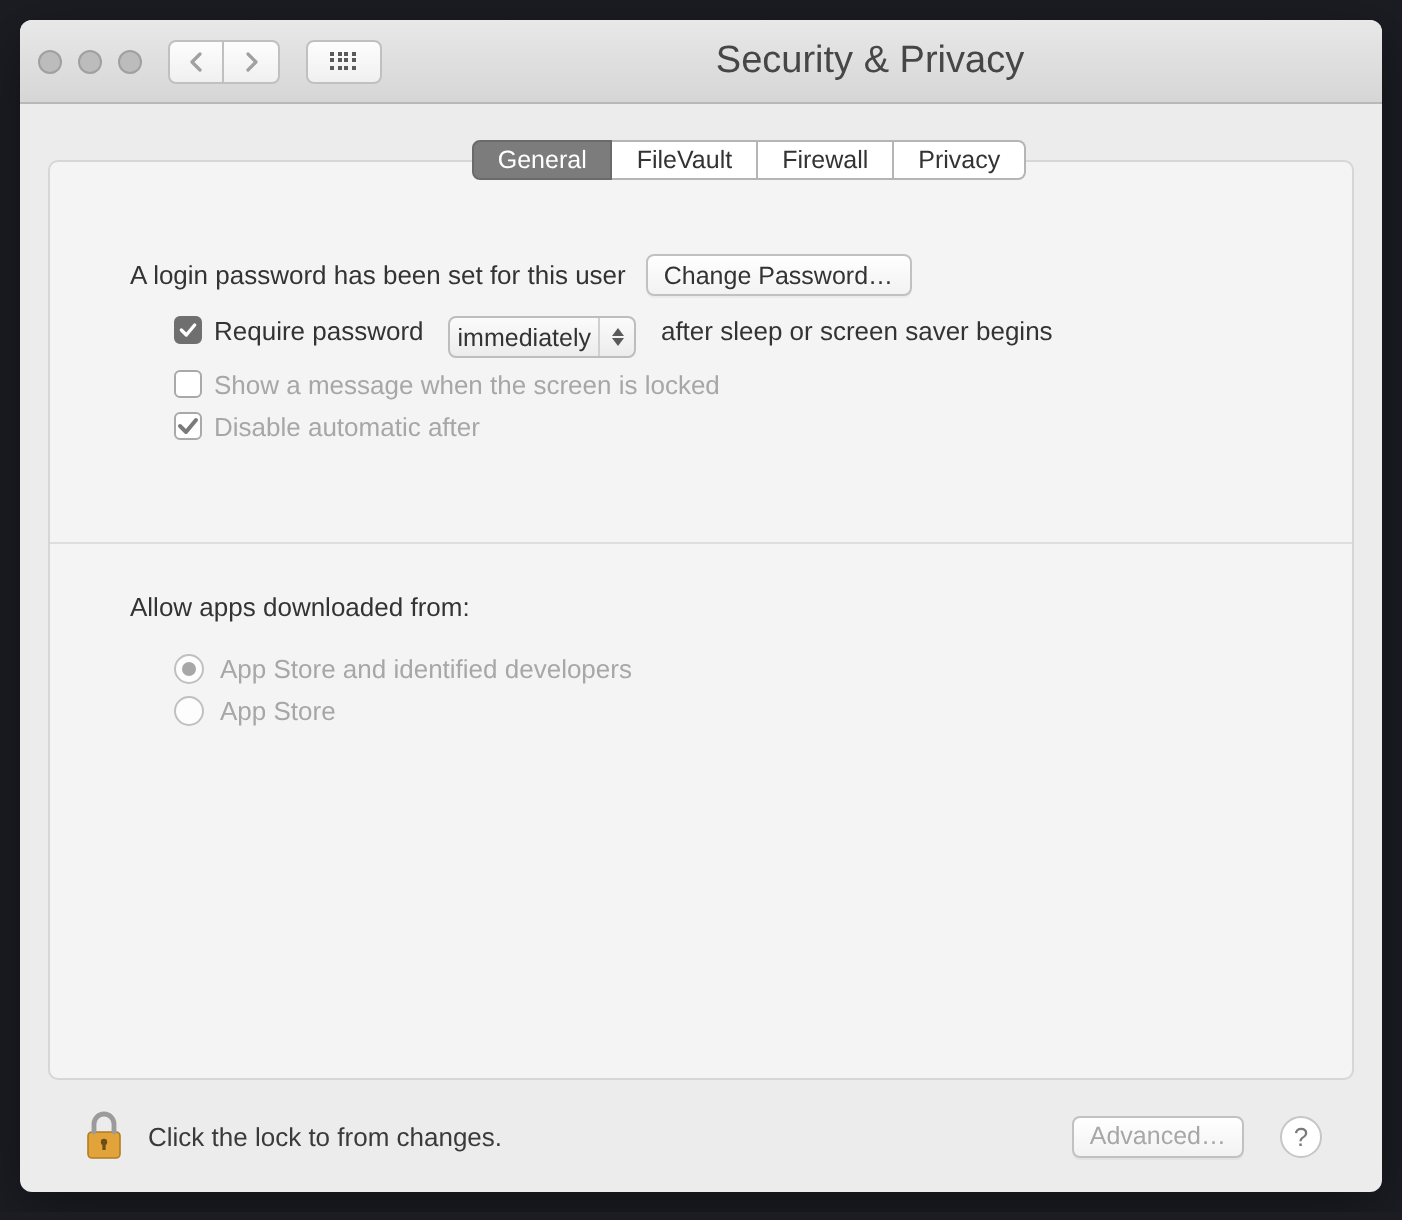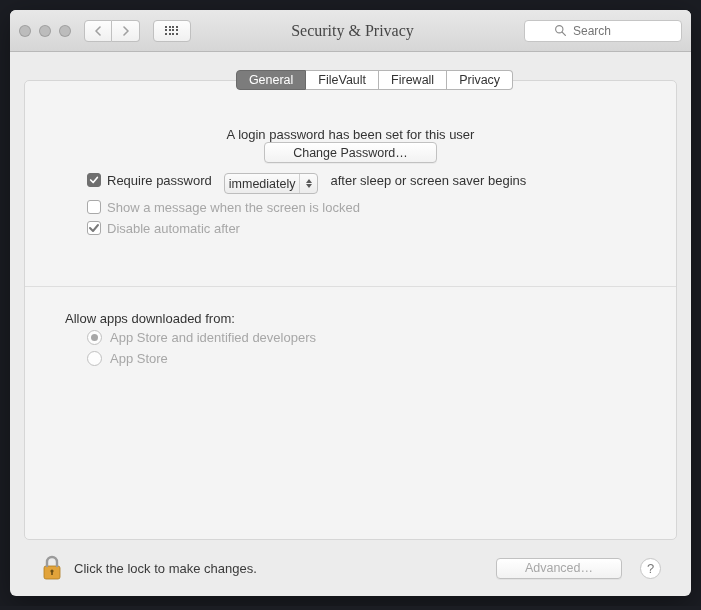--- a/index.html
+++ b/index.html
@@ -55,24 +55,23 @@
       width: 14px; height: 10px;
       display: grid;
       grid-template-columns: repeat(4, 2px);
       grid-template-rows: repeat(3, 2px);
       gap: 1.5px;
     }
     .grid-icon span { background: #5a5a5a; }
     .title {
       flex: 1;
       text-align: center;
-      font-size: 16px;
+      font-size: 19px;
       color: #464646;
       padding-right: 10px;
-      font-family: Liberation Serif, serif;
     }
     .search-wrap { position: relative; }
     .search {
       width: 158px; height: 22px;
       border-radius: 4px;
       border: 1px solid #c5c5c5;
       background: #fff;
       padding-left: 48px;
       font-size: 12px;
       color: #888;
@@ -117,24 +116,24 @@
     .panel {
       margin-top: -10px;
       flex: 1;
       border: 1px solid #d6d6d6;
       border-radius: 5px;
       background: #f4f4f4;
       padding: 46px 40px 30px 40px;
       position: relative;
     }
     .row { display: flex; align-items: center; font-size: 13px; color: #333; }
-    .row-login { margin-bottom: 10px; flex-direction: column; }
+    .row-login { margin-bottom: 10px; }
     .btn {
       height: 21px;
-      padding: 0 28px;
+      padding: 0 8px;
       background: linear-gradient(#ffffff, #f2f2f2);
       border: 1px solid #c1c1c1;
       border-radius: 4px;
       font-size: 12.5px;
       color: #333;
       box-shadow: 0 1px 0 rgba(0,0,0,0.04);
       display: inline-flex; align-items: center;
       cursor: pointer;
     }
     .btn.disabled { color: #a7a7a7; }
@@ -175,21 +174,21 @@
       border-left: 1px solid #d0d0d0;
       gap: 1px;
     }
     .select .arrows span {
       width: 0; height: 0; border-left: 3.5px solid transparent; border-right: 3.5px solid transparent;
     }
     .select .arrows .up { border-bottom: 4px solid #5a5a5a; }
     .select .arrows .down { border-top: 4px solid #5a5a5a; }
     .dim { color: #a7a7a7; }
     .divider { height: 1px; background: #dedede; margin: 50px -40px 24px -40px; }
-    .section-title { font-size: 13px; color: #333; margin-bottom: 4px; }
+    .section-title { font-size: 13px; color: #333; margin-bottom: 16px; }
     .radio-row {
       display: flex; align-items: center; gap: 8px;
       font-size: 13px; color: #a7a7a7;
       margin-left: 22px; margin-bottom: 6px;
     }
     .radio {
       width: 15px; height: 15px; border-radius: 50%;
       border: 1px solid #c0c0c0; background: #fdfdfd;
       display: inline-flex; align-items: center; justify-content: center;
     }
@@ -247,27 +246,20 @@
           <span></span>
           <span></span>
           <span></span>
         <span></span>
           <span></span>
           <span></span>
           <span></span>
       </div>
     </div>
     <div class="title">Security &amp; Privacy</div>
-    <div class="search-wrap">
-      <svg class="search-icon-svg" viewBox="0 0 16 16">
-          <circle cx="6.5" cy="6.5" r="4.5" stroke="currentColor" stroke-width="1.4" fill="none"></circle>
-          <line x1="10" y1="10" x2="14" y2="14" stroke="currentColor" stroke-width="1.6" stroke-linecap="round"></line>
-        </svg>
-      <input class="search" type="text" placeholder="Search" style="">
-    </div>
   </div>
 
   <div class="content">
 
     <div class="tabs">
       <div class="tab first active">General</div>
       <div class="tab">FileVault</div>
       <div class="tab">Firewall</div>
       <div class="tab last">Privacy</div>
     </div>
@@ -327,20 +319,20 @@
 
     </div>
 
     <div class="footer">
       <svg class="lock-icon" viewBox="0 0 24 28">
         <rect x="4" y="12" width="16" height="13" rx="2" fill="#e2a33a" stroke="#b07c20" stroke-width="0.8"></rect>
         <path d="M7 12 V8 a5 5 0 0 1 10 0 V12" fill="none" stroke="#9b9b9b" stroke-width="2.4" stroke-linecap="round"></path>
         <circle cx="12" cy="17" r="1.6" fill="#6b4e14"></circle>
         <rect x="11.2" y="17.5" width="1.6" height="3.5" fill="#6b4e14"></rect>
       </svg>
-      <span class="footer-text">Click the lock to make changes.</span>
+      <span class="footer-text">Click the lock to from changes.</span>
       <span class="footer-spacer"></span>
       <button class="btn disabled">Advanced…</button>
       <span class="help">?</span>
     </div>
 
   </div>
 </div>
 
 </body></html>

